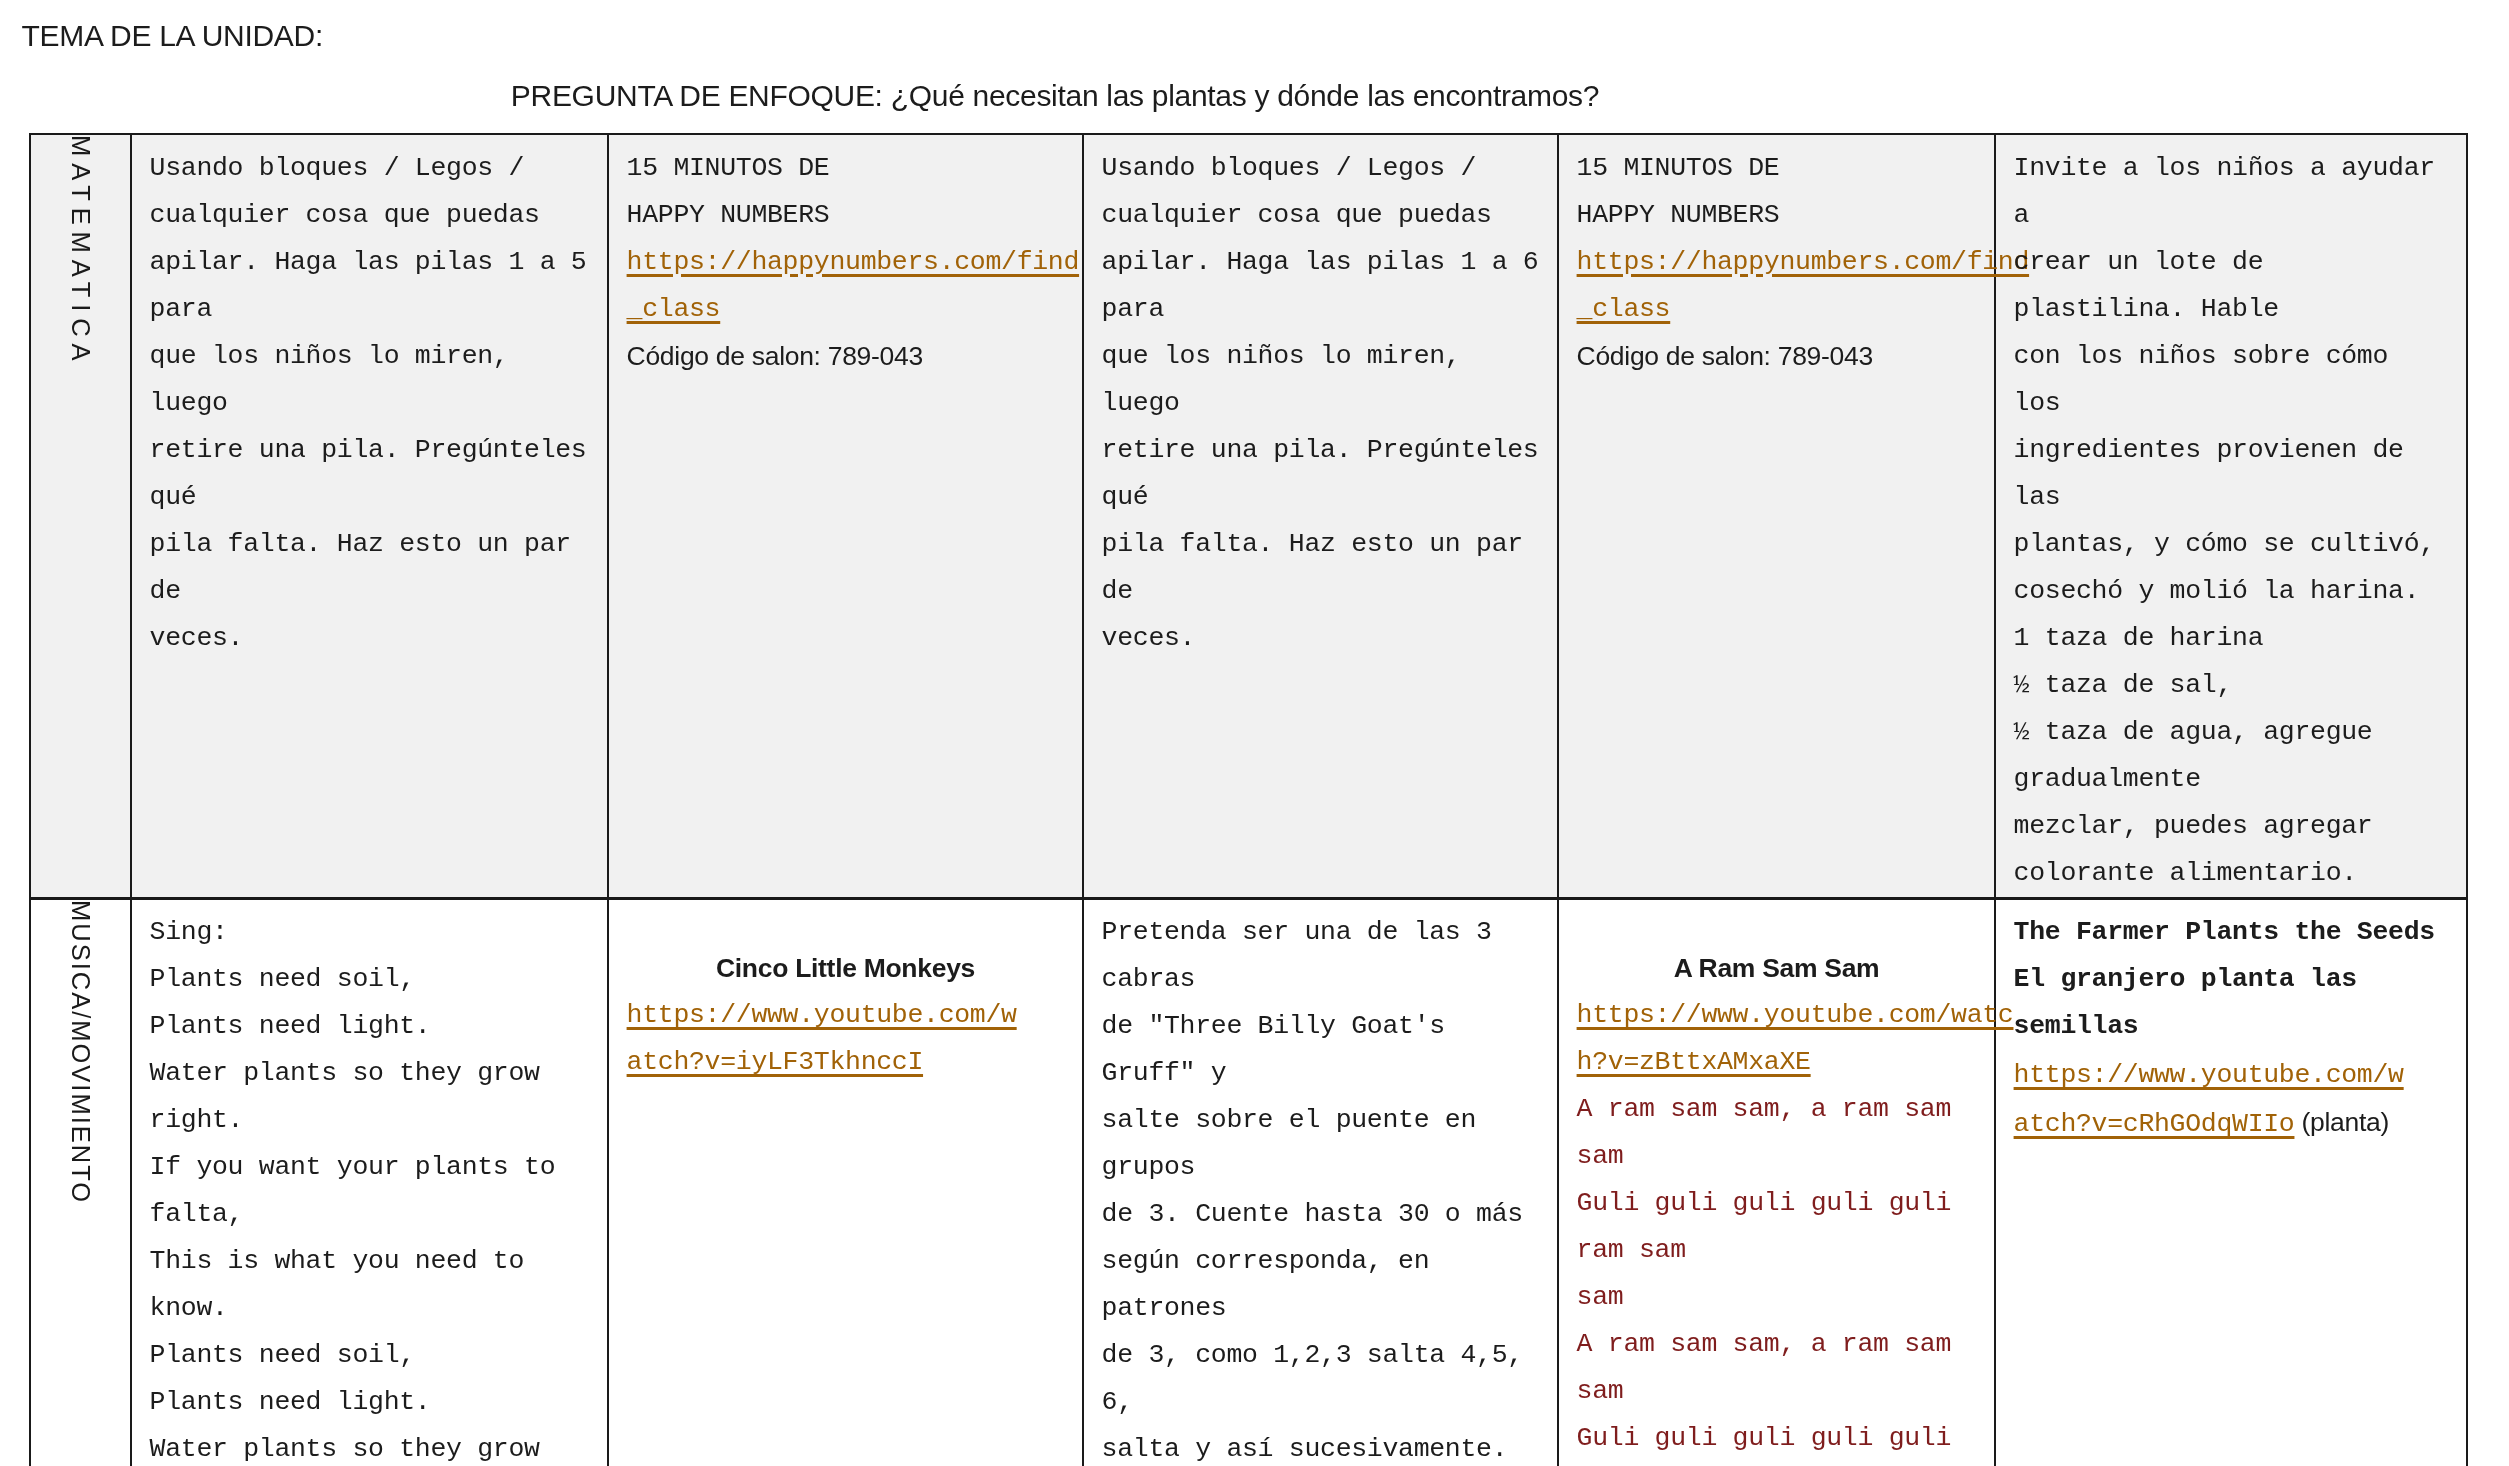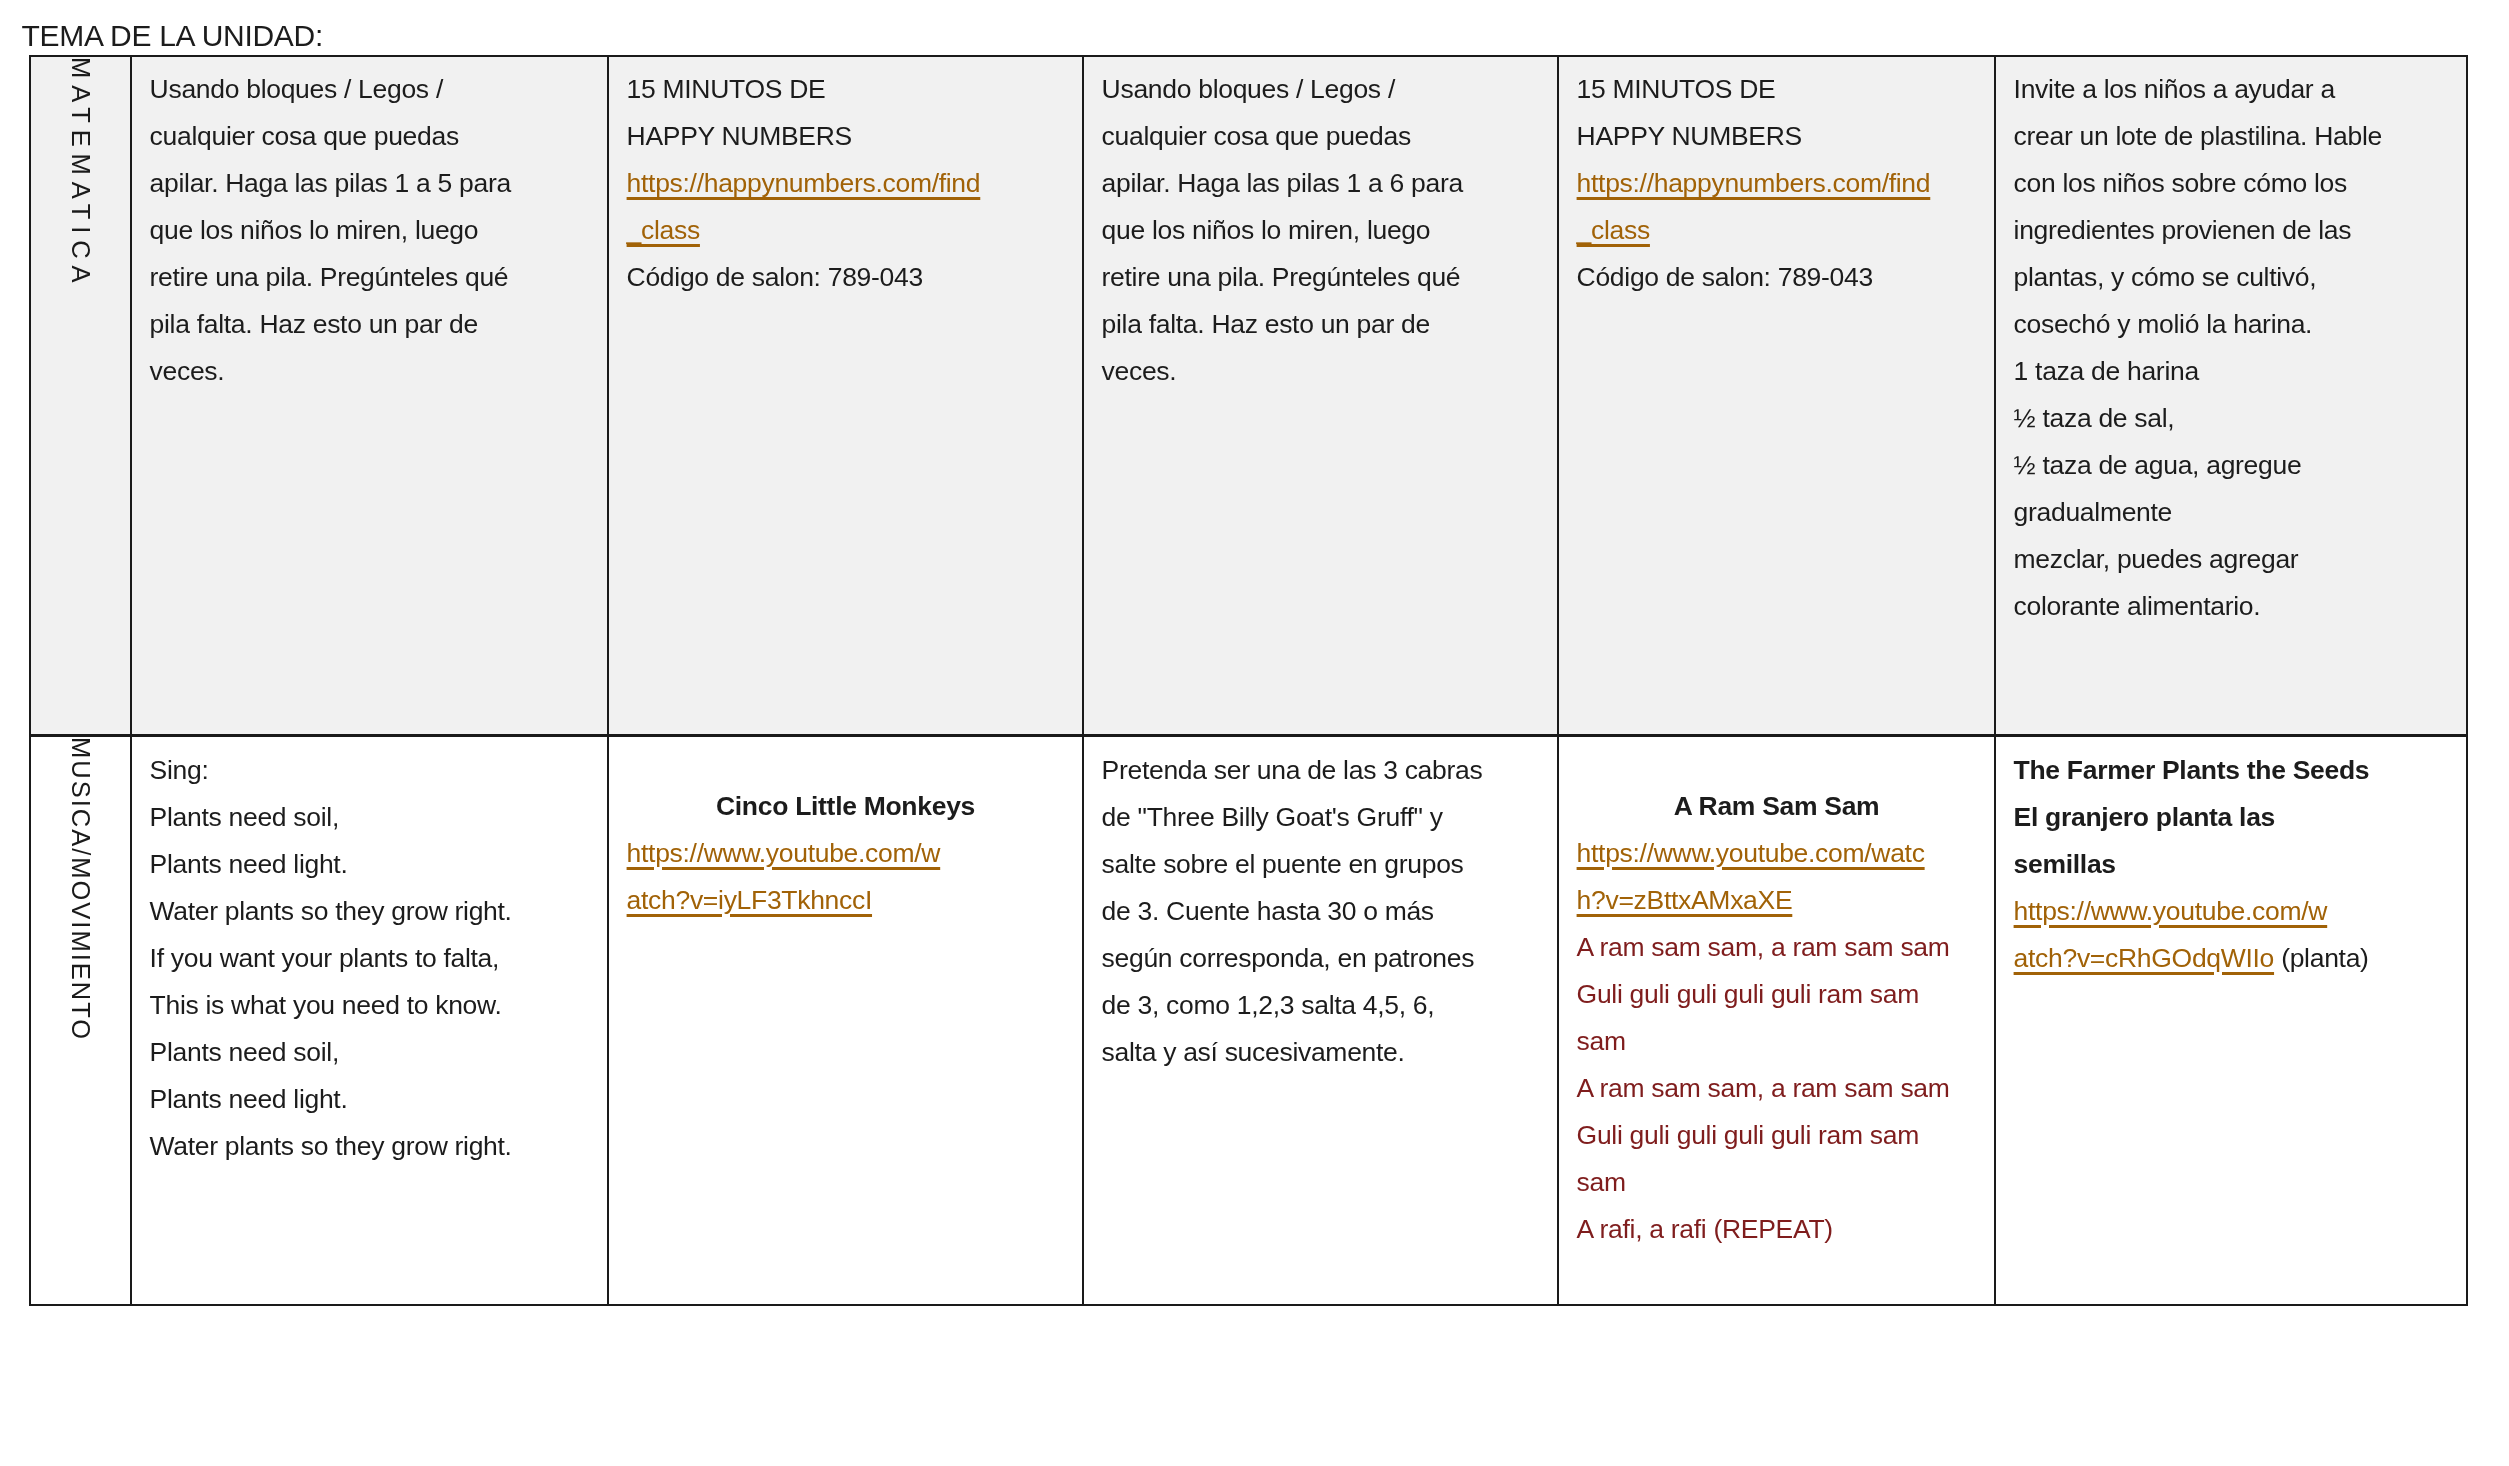--- a/index.html
+++ b/index.html
@@ -54,41 +54,42 @@
   }
   .vlabel {
     display: inline-block;
     writing-mode: vertical-rl;
     font-size: 25.5px;
     color: #1a1a1a;
     white-space: nowrap;
   }
   .vlabel.sp-wide { letter-spacing: 6.9px; }
   .vlabel.sp-narrow { letter-spacing: 2px; }
-  .ml { white-space: pre-line; }
+  .ml { white-space: pre-line; font-family: Liberation Mono, monospace; }
   .center { text-align: center; margin-top: 36px; }
   .bold { font-weight: bold; }
   a.link {
     color: #a16207;
     text-decoration: underline;
     text-decoration-thickness: 2.5px;
     text-underline-offset: 4.9px;
     cursor: pointer;
   }
   a.block { display: block; }
   .lyrics { color: #7f1d1d; }
 </style>
 </head>
 <body>
 
 <div class="doc">
 
   <div class="hdr-line1">
     <span>TEMA DE LA UNIDAD:</span>
   </div>
+  <div class="hdr-line2">PREGUNTA DE ENFOQUE: ¿Qué necesitan las plantas y dónde las encontramos?</div>
 
   <table class="lesson">
     <colgroup>
       <col style="width:101px">
       <col style="width:477px">
       <col style="width:475px">
       <col style="width:475px">
       <col style="width:437px">
       <col style="width:472px">
     </colgroup>

